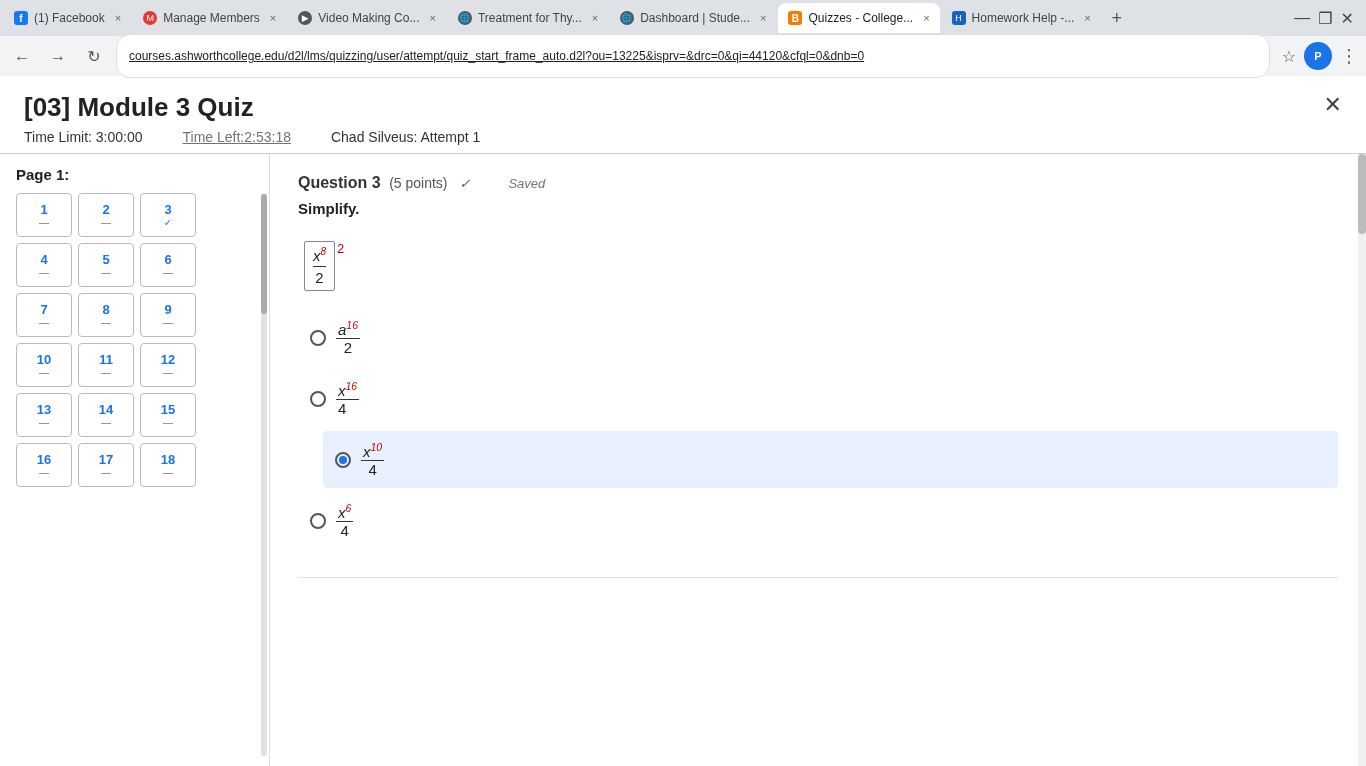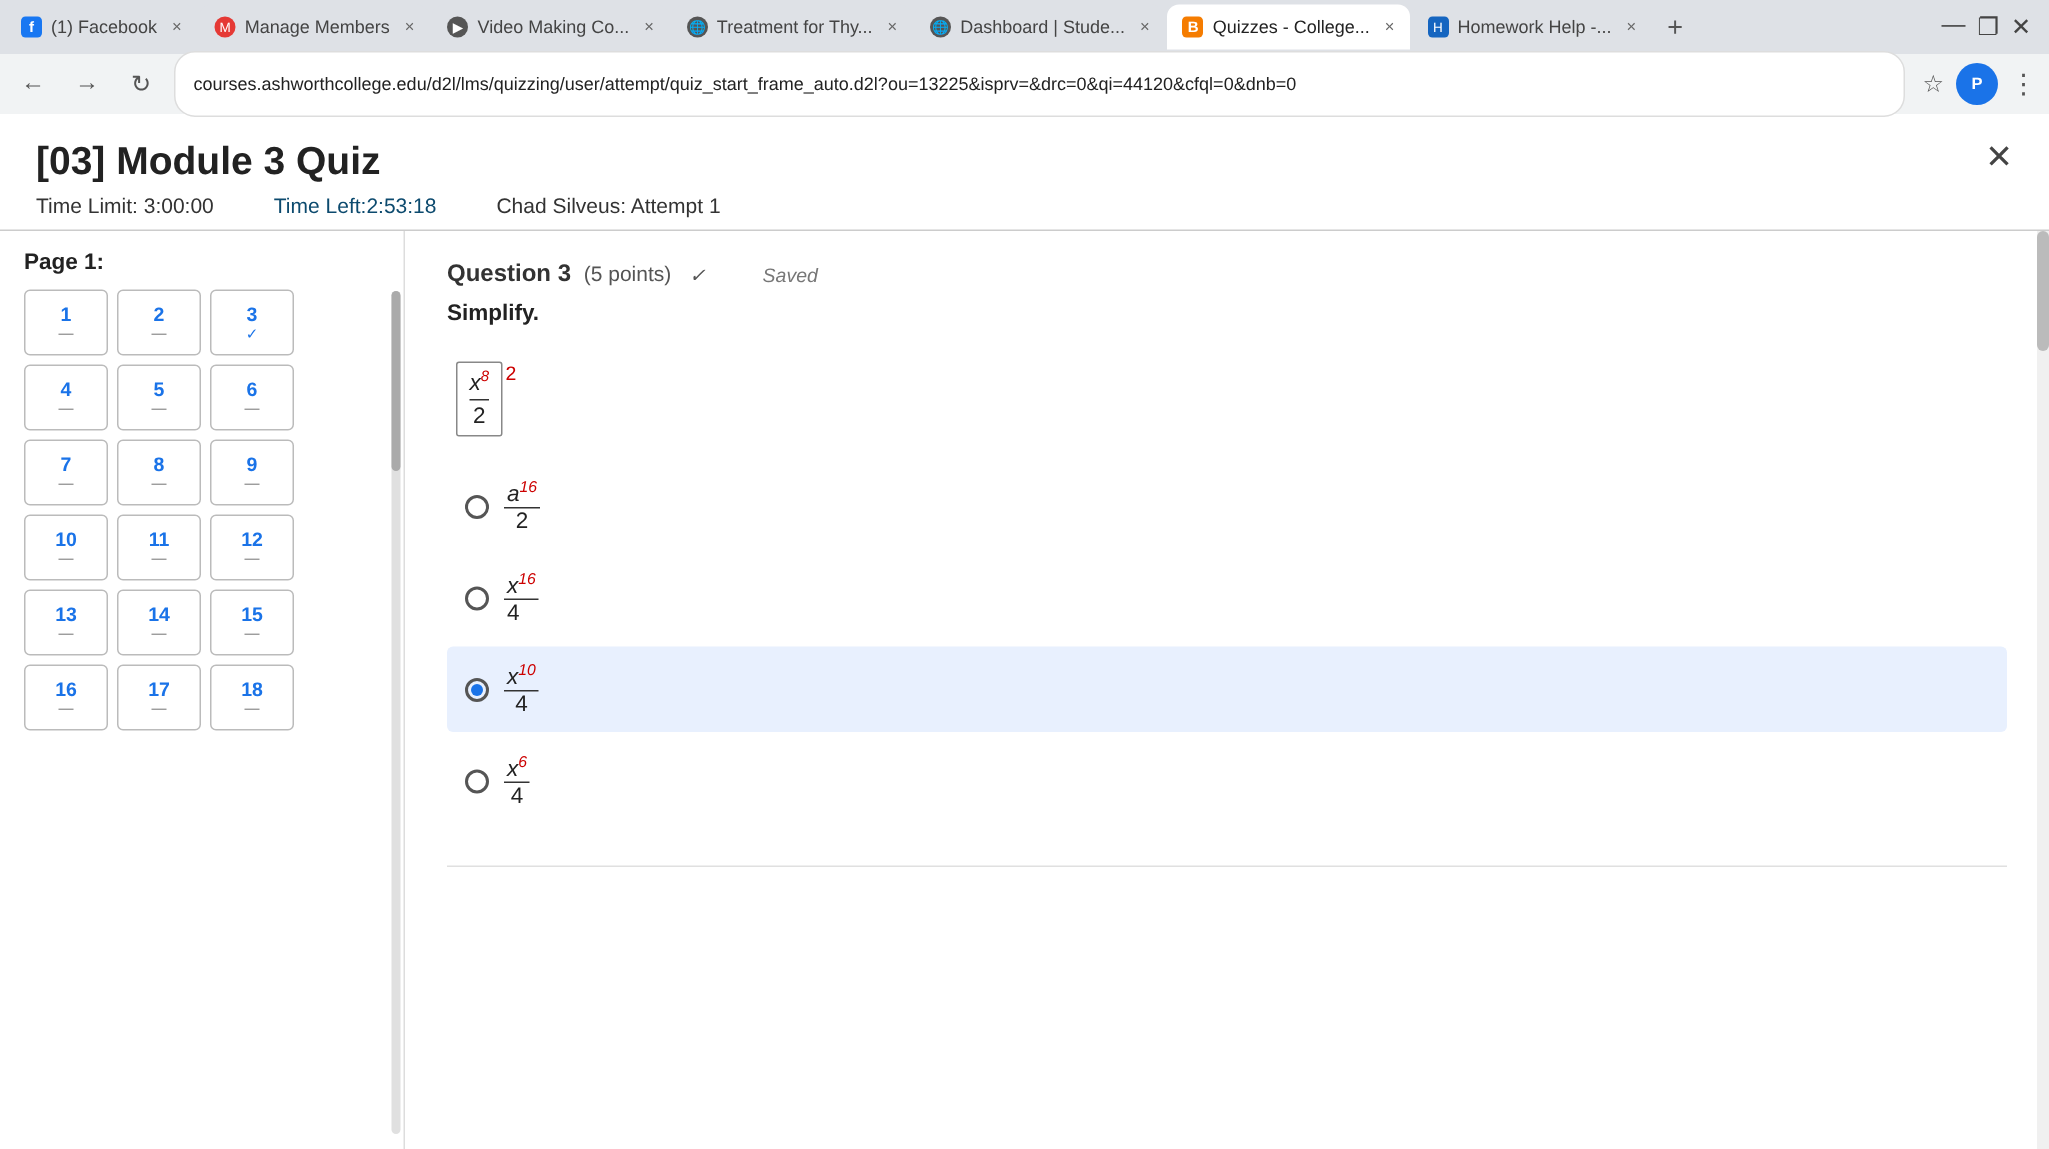--- a/index.html
+++ b/index.html
@@ -54,20 +54,21 @@
     .address-input {
       flex: 1;
       height: 44px;
       border: 1px solid #ddd;
       border-radius: 14px;
       padding: 0 12px;
       font-size: 12px;
       background: #fff;
       color: #222;
       outline: none;
+      text-decoration: underline;
     }
     .bookmark-star { font-size: 16px; color: #555; cursor: pointer; margin-left: 4px; }
     .profile-btn {
       width: 28px; height: 28px; border-radius: 50%; background: #1a73e8;
       display: flex; align-items: center; justify-content: center;
       color: #fff; font-size: 11px; font-weight: bold; cursor: pointer;
     }
     .menu-btn { font-size: 18px; color: #555; cursor: pointer; }
 
     
@@ -75,21 +76,21 @@
 
     .quiz-header {
       padding: 16px 24px 8px 24px;
       border-bottom: 1px solid #ccc;
       display: flex;
       align-items: flex-start;
       justify-content: space-between;
     }
     .quiz-title { font-size: 26px; font-weight: bold; color: #222; margin-bottom: 6px; }
     .quiz-meta { display: flex; gap: 40px; font-size: 14px; color: #333; }
-    .time-left { color: #0c4a6e; }
+    .time-left { color: #737373; text-decoration: underline; }
     .close-btn { font-size: 22px; color: #444; cursor: pointer; }
 
     .quiz-body { display: flex; flex: 1; }
 
     
     .sidebar {
       width: 270px;
       border-right: 1px solid #ddd;
       padding: 12px 16px;
       overflow-y: auto;
@@ -153,21 +154,21 @@
     }
 
     .answer-option {
       display: flex; align-items: center; gap: 10px;
       padding: 10px 12px;
       margin-bottom: 4px;
       border-radius: 4px;
       cursor: pointer;
       font-size: 15px;
     }
-    .answer-option.selected { background: #e8f0fe; }
+    .answer-option.selected { background: #e8f0fe; margin-left: 25px; }
     .radio-circle {
       width: 16px; height: 16px;
       border: 2px solid #555;
       border-radius: 50%;
       display: flex; align-items: center; justify-content: center;
       flex-shrink: 0;
     }
     .radio-dot { width: 8px; height: 8px; background: #1a73e8; border-radius: 50%; }
 
     .divider { border: none; border-top: 1px solid #e0e0e0; margin: 16px 0; }

